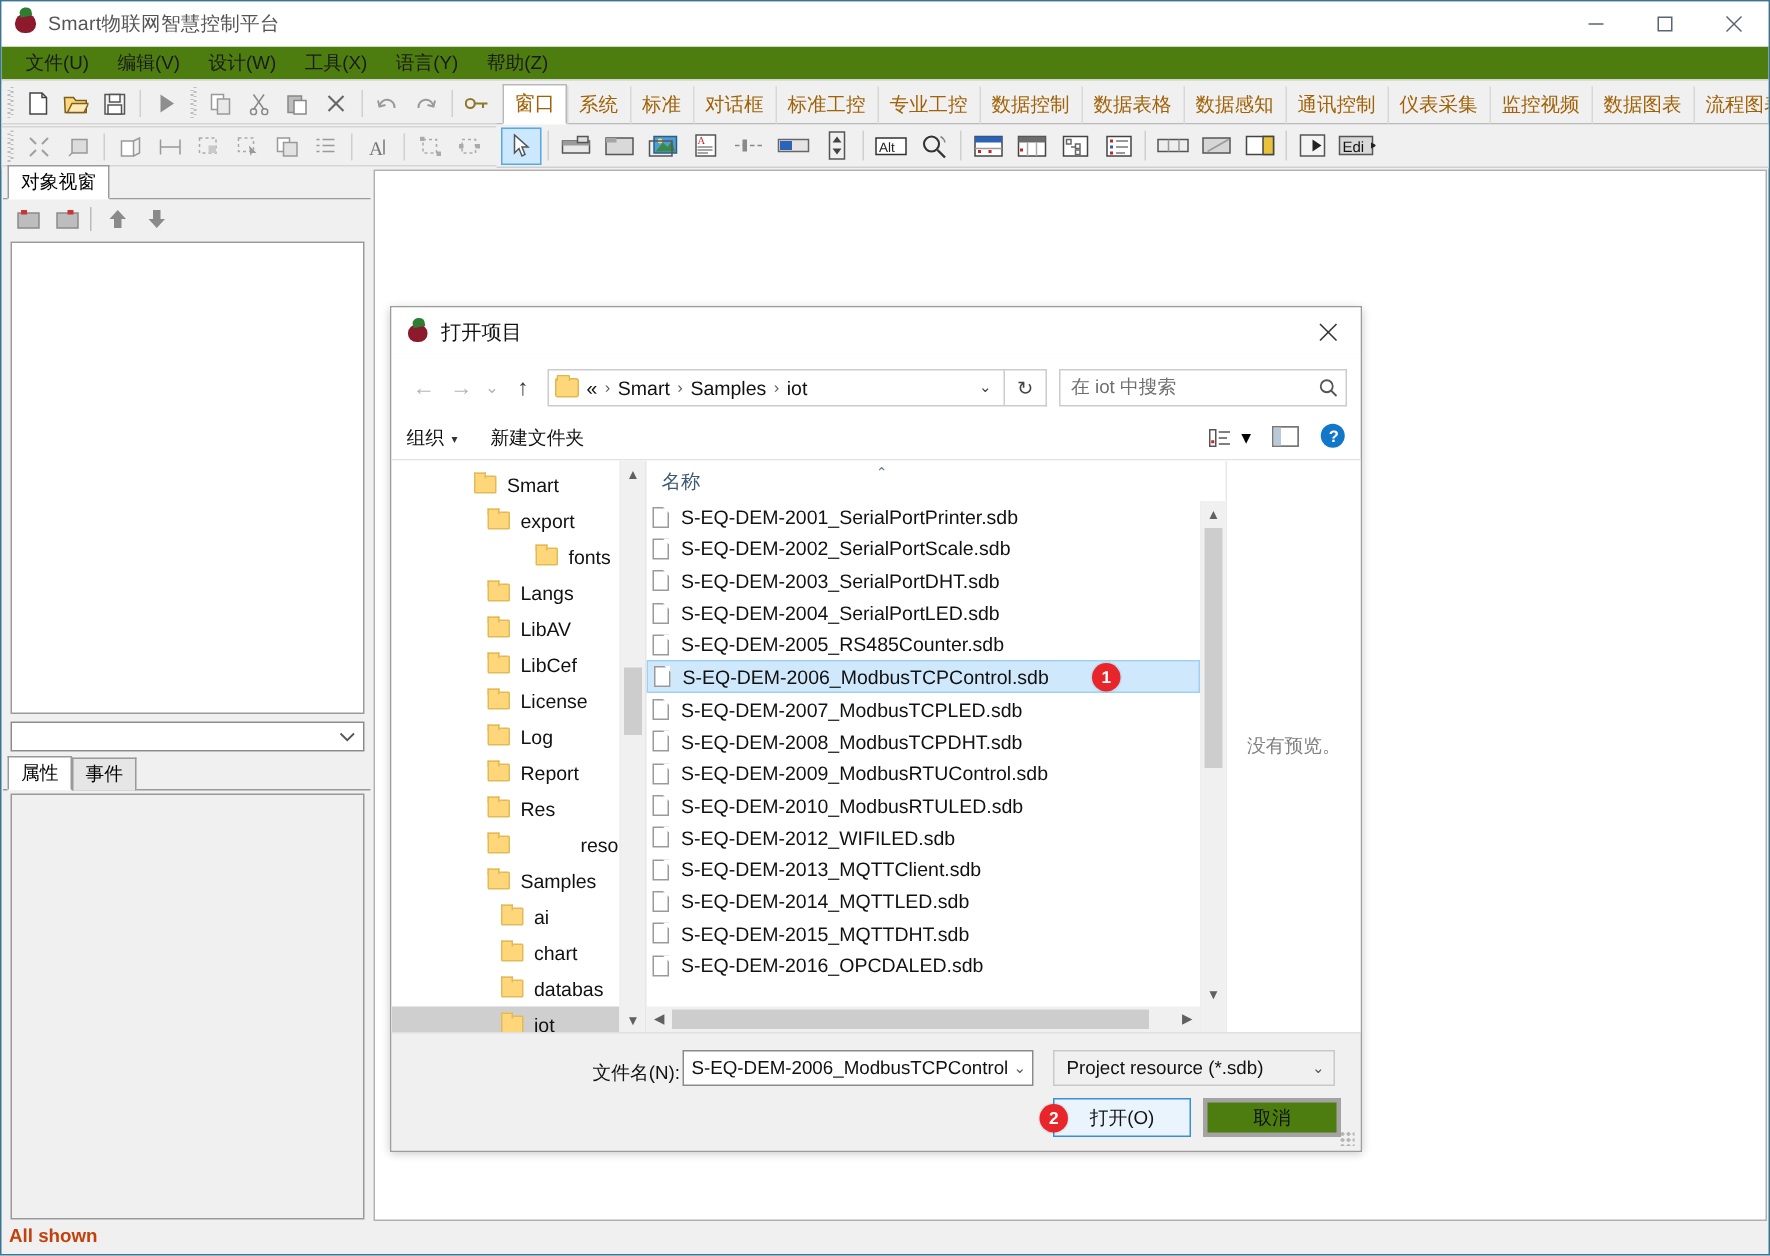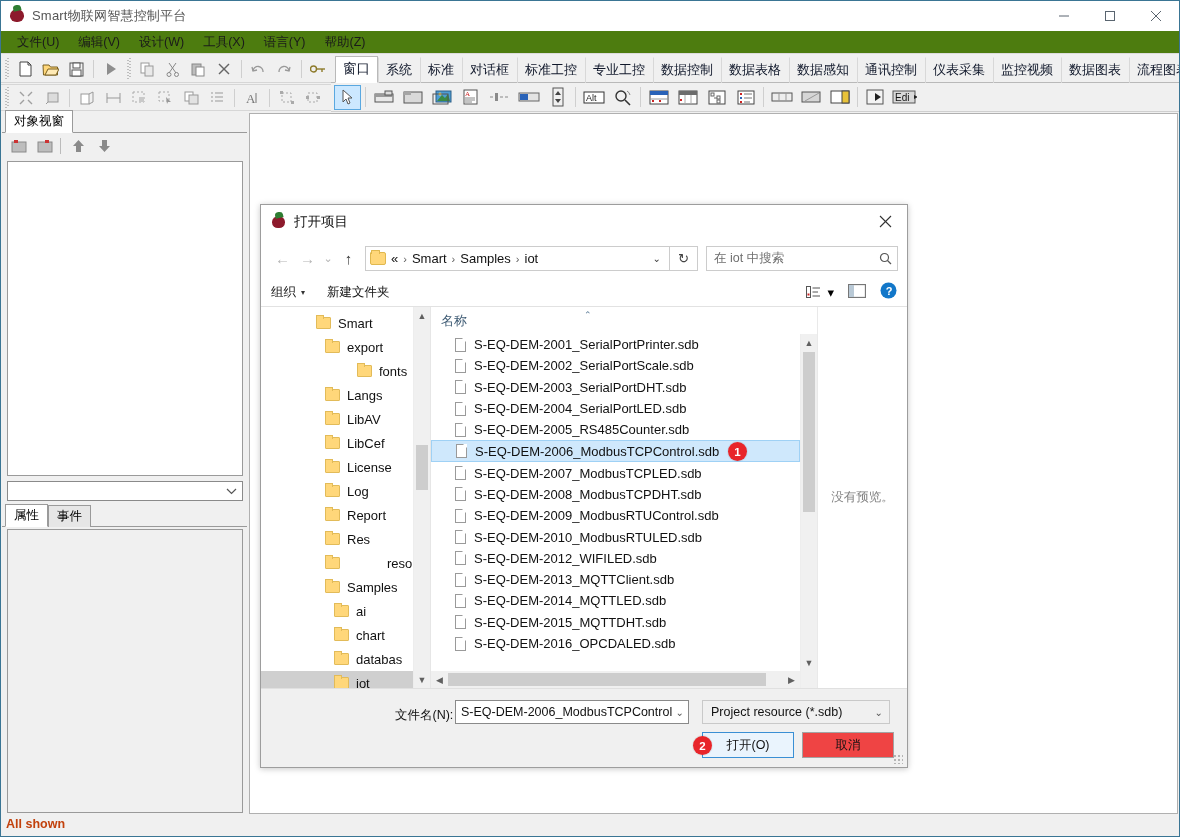--- a/index.html
+++ b/index.html
@@ -67,21 +67,21 @@
   .tsep { width:1px; height:18px; background:#cfcfcf; margin:0 4px; }
 
   
   .ribbon { flex:1; position:relative; }
   .ribbon-tabs {
     display:flex; align-items:flex-end; height:27px; padding-left:4px;
     border-bottom:1px solid #b9b9b9;
   }
   .rtab {
     font-size:13px; padding:3px 7px 4px 7px; margin-right:0px;
-    border:1px solid transparent; color:#0f172a; white-space:nowrap;
+    border:1px solid transparent; color:#a16207; white-space:nowrap;
     border-bottom:none; position:relative; top:1px;
   }
   .rtab + .rtab { border-left:1px solid #d8d8d8; }
   .rtab.active {
     background:#fff; border:1px solid #b9b9b9; border-bottom:1px solid #fff;
     font-size:13.5px;
   }
   .ribbon-body {
     display:flex; align-items:center; height:29px; background:#f0f0f0;
     border-bottom:1px solid #cfcfcf; padding-left:2px;
@@ -177,21 +177,21 @@
   .vscroll { position:absolute; right:0; top:0; bottom:0; width:17px; background:#f0f0f0;
     border-left:1px solid #ededed; }
   .vs-arrow { height:17px; display:flex; align-items:center; justify-content:center; color:#606060; font-size:9px; }
   .vs-thumb { position:absolute; left:2px; right:2px; background:#cdcdcd; }
 
   .list-col { flex:1; position:relative; }
   .list-head { height:27px; display:flex; align-items:center; padding-left:10px;
     font-size:13px; color:#3d5a73; position:relative; }
   .sortcaret { position:absolute; left:153px; top:3px; color:#5b7b96; font-size:9px; }
   .list-scroll { position:absolute; left:0; right:17px; top:27px; bottom:17px; overflow:hidden; }
-  .frow { height:21.3px; display:flex; align-items:center; padding-left:24px; position:relative;text-align:center; }
+  .frow { height:21.3px; display:flex; align-items:center; padding-left:4px; position:relative;text-align:center; }
   .frow.sel { background:#cfe8fc; border:1px solid #9fd1f5; height:22px; }
   .fileicon { width:11px;height:14px;border:1px solid #9a9a9a;background:#fff;margin-right:8px;position:relative;flex:none;}
   .fileicon::after{content:"";position:absolute;right:-1px;top:-1px;border-left:4px solid transparent;border-top:4px solid #fff;}
   .fname { font-size:13px; color:#111; white-space:nowrap; }
   .badge {
     width:19px;height:19px;border-radius:50%;background:#e8252a;color:#fff;
     font-size:11.5px;font-weight:bold;display:flex;align-items:center;justify-content:center;
     box-shadow:0 0 0 1px rgba(0,0,0,.06);
   }
   .badge-in-row { position:absolute; left:296px; top:1px; }
@@ -207,21 +207,21 @@
   .type-select {
     position:absolute; width:188px; height:24px; border:1px solid #c9c9c9; background:#f0f0f0;
     display:flex; align-items:center; padding:0 6px 0 8px; font-size:12.5px; color:#111;
   }
   .type-select .caret { margin-left:auto; color:#555; font-size:10px; }
   .dbtn {
     position:absolute; width:92px; height:26px; display:flex; align-items:center;
     justify-content:center; font-size:12.5px; color:#111;
   }
   .dbtn.primary { background:#eaf4fd; border:1px solid #3a8fd4; }
-  .dbtn.plain { background:#ef4444; border:1px solid #a3a3a3; }
+  .dbtn.plain { background:#4d7c0f; border:3px solid #a3a3a3; }
   .badge-btn { position:absolute; left:-10px; top:3px; }
   .grip-corner { position:absolute; right:4px; bottom:3px; width:10px; height:10px;
     background-image:radial-gradient(#b4b4b4 40%,transparent 41%);
     background-size:4px 4px; }
 </style>
 </head>
 <body>
 
 <div class="app">
 

